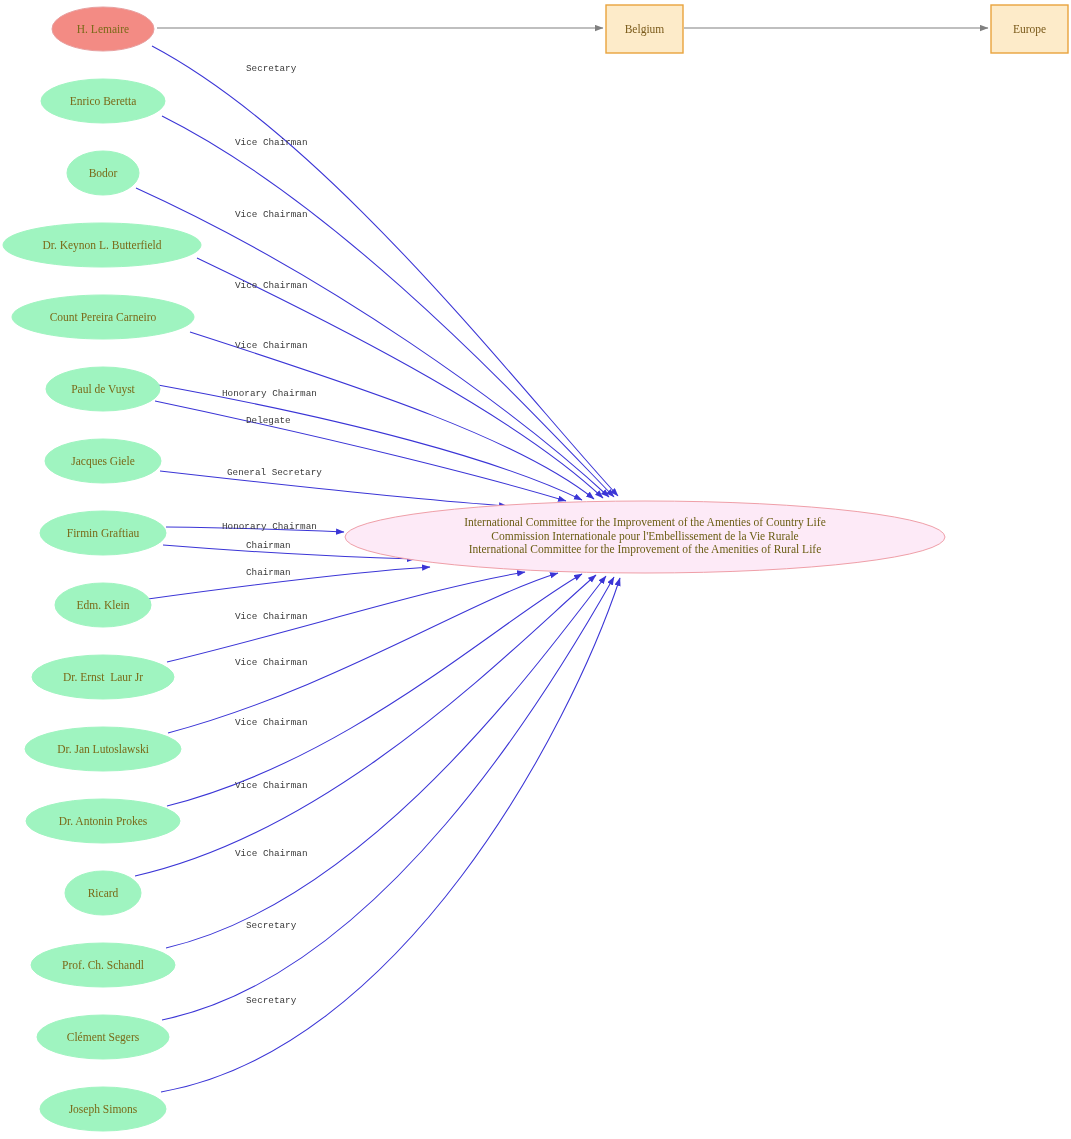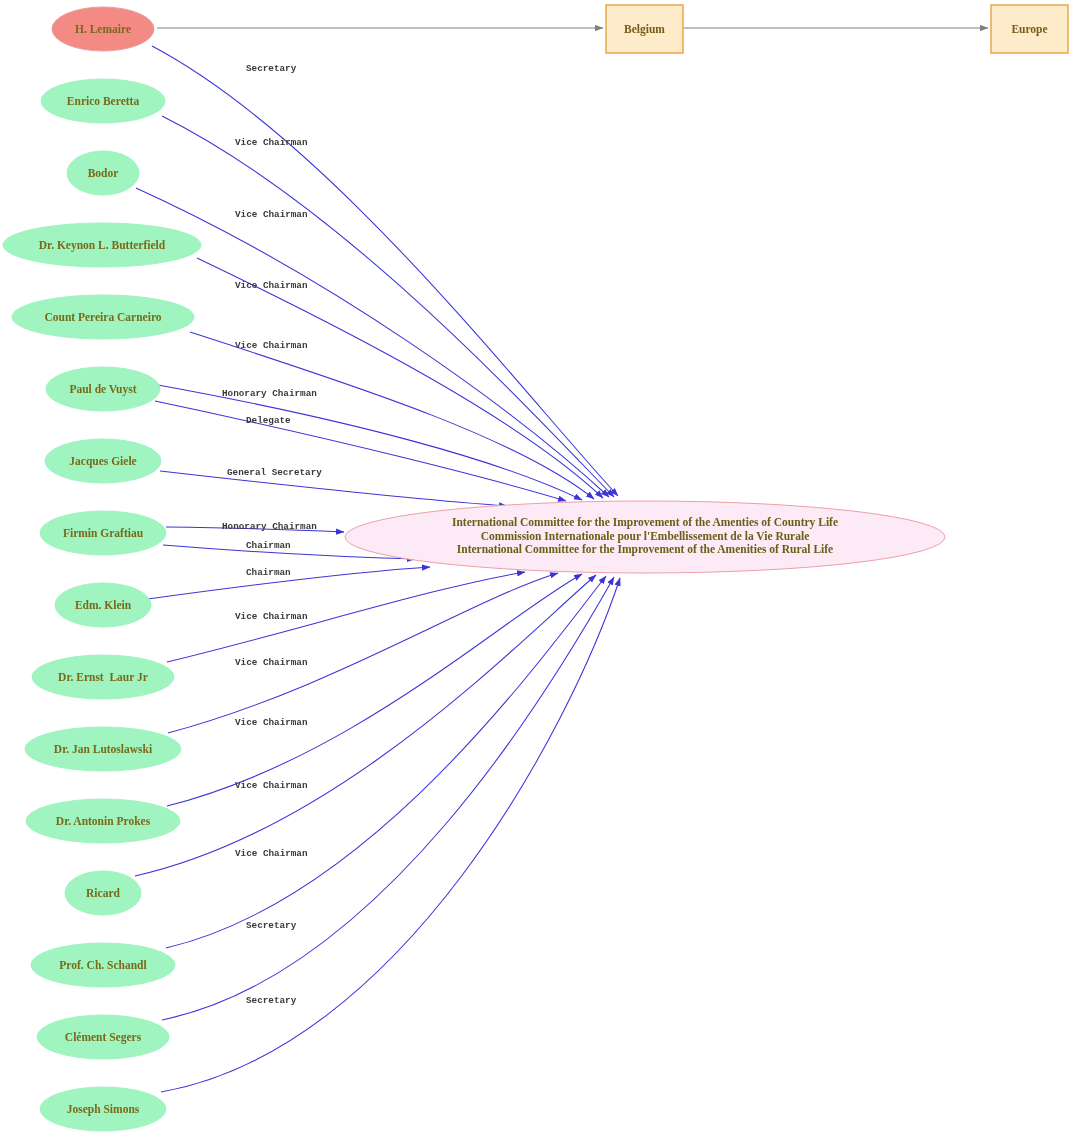--- a/index.html
+++ b/index.html
@@ -10,21 +10,20 @@
   body {
     width: 1071px;
     height: 1139px;
     font-family: "Liberation Serif", serif;
     overflow: hidden;
   }
   #graph-root {
     position: relative;
     width: 1071px;
     height: 880px;
-    font-weight: bold;
   }
   svg#graph-canvas {
     display: block;
     width: 1071px;
     height: 1139px;
   }
   .node-ellipse {
     stroke-width: 1;
   }
   .node-box {

